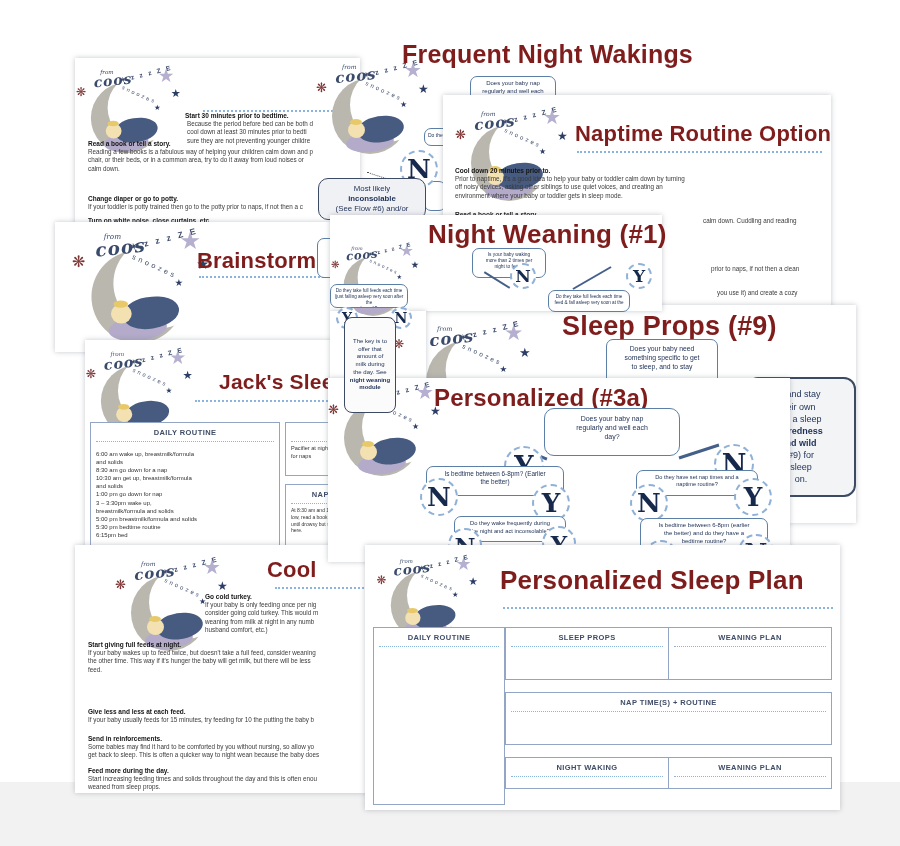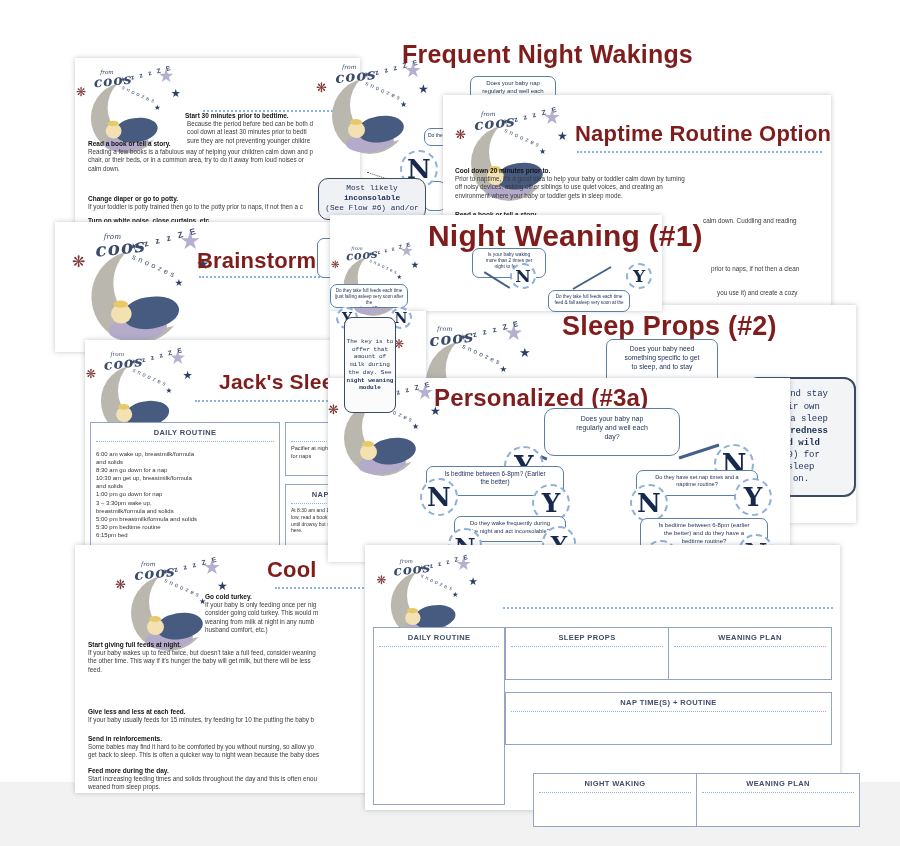--- a/index.html
+++ b/index.html
@@ -12,21 +12,21 @@
   .t{position:absolute;font-weight:bold;color:#7f1d1d;white-space:nowrap;letter-spacing:.2px;}
   .h{position:absolute;font-weight:bold;color:#141414;font-size:6.5px;line-height:1.3;white-space:pre-line;}
   .p{position:absolute;color:#3a3a3a;font-size:6.3px;line-height:1.34;white-space:pre-line;}
   .dot{position:absolute;border-top:2px dotted #8ab4e0;}
   .fbox{position:absolute;border:1.2px solid #5b7fa6;border-radius:7px;background:#fff;color:#1c2f55;
         line-height:1.3;text-align:center;padding:3px 3px;white-space:pre-line;box-sizing:border-box;
         display:flex;align-items:flex-start;justify-content:center;overflow:hidden;}
   .gbox{position:absolute;border:1.6px solid #3d4a63;border-radius:10px;background:#f0f1f4;color:#1c2f55;
         text-align:center;white-space:pre-line;box-sizing:border-box;display:flex;flex-direction:column;
         align-items:center;justify-content:center;}
-  .gbox span{display:block;white-space:pre-line;font-family:Liberation Mono, monospace;}
+  .gbox span{display:block;white-space:pre-line;}
   .yn{position:absolute;border:2px dashed #8fb1d8;border-radius:50%;background:#fff;color:#16294d;
       font-family:"DejaVu Serif", serif;font-weight:bold;display:flex;align-items:center;justify-content:center;box-sizing:border-box;}
   .seg{position:absolute;background:#44608a;}
   .dseg{position:absolute;border-top:1.5px dotted #555;}
   .cell{position:absolute;border:1px solid #93a5c4;background:#fff;box-sizing:border-box;}
   .cellh{font-size:7.5px;font-weight:bold;color:#3f4d68;text-align:center;letter-spacing:.4px;padding-top:5px;}
   .celldot{border-top:1.5px dotted #8ab4e0;margin:4px 5px 0 5px;}
   .cellp{font-size:5.6px;color:#333;line-height:1.35;white-space:pre-line;padding:3px 5px;text-align:left;}
   .pcell{position:absolute;border:1px solid #93a5c4;background:#fff;display:flex;box-sizing:border-box;}
   .ph{flex:1;position:relative;}
@@ -235,40 +235,40 @@
       <div class="lg-head"></div>
       <div class="lg-hair"></div>
       <span class="lg-from">from</span>
       <span class="lg-script">coos</span>
       <span class="lg-zz">✶ z z z Z E</span>
       <span class="lg-snooze">snoozes</span>
       <span class="lg-star1">★</span>
       <span class="lg-star2">★</span>
       <span class="lg-star3">★</span>
     </div>
-    <div class="t" style="left:142px;top:6px;font-size:27px;">Sleep Props (#2)</div>
+    <div class="t" style="left:142px;top:6px;font-size:27px;">Sleep Props (#9)</div>
     <div class="fbox" style="left:186px;top:34px;width:112px;height:48px;font-size:6.8px;padding-top:5px;">Does your baby need
 something specific to get
 to sleep, and to stay</div>
     <div class="gbox" style="left:326px;top:72px;width:110px;height:120px;font-size:9px;line-height:1.35;border-width:2.5px;border-radius:12px;background:#f3f4f6;">
       <span>t and stay
 eir own
 ve a sleep</span>
       <span style="font-weight:bold;">rtiredness
 nd wild</span>
       <span>#9) for
 sleep
 on.</span>
     </div>
   </div>
 
   <div class="ghost" style="left:330px;top:215px;width:332px;height:200px;z-index:8;">
     <div class="page" style="left:0;top:0;width:332px;height:96px;"></div>
     <div class="page" style="left:0;top:96px;width:96px;height:108px;"></div>
-    <div class="t" style="left:98px;top:4px;font-size:30px;">Night Weaning (#1)</div>
+    <div class="t" style="left:98px;top:4px;font-size:26px;">Night Weaning (#1)</div>
     <div class="logo" style="left:12px;top:26px;transform:scale(.78);">
       <span class="lg-snow">❋</span>
       <div class="lg-moon"></div>
       <div class="lg-moon-in"></div>
       <div class="lg-pillow"></div>
       <div class="lg-body"></div>
       <div class="lg-head"></div>
       <div class="lg-hair"></div>
       <span class="lg-from">from</span>
       <span class="lg-script">coos</span>
@@ -397,20 +397,21 @@
       <div class="lg-head"></div>
       <div class="lg-hair"></div>
       <span class="lg-from">from</span>
       <span class="lg-script">coos</span>
       <span class="lg-zz">✶ z z z Z E</span>
       <span class="lg-snooze">snoozes</span>
       <span class="lg-star1">★</span>
       <span class="lg-star2">★</span>
       <span class="lg-star3">★</span>
     </div>
+    <div class="t" style="left:135px;top:20px;font-size:26px;">Personalized Sleep Plan</div>
     <div class="dot" style="left:138px;top:62px;width:330px;"></div>
     <div class="cell" style="left:8px;top:82px;width:132px;height:178px;">
       <div class="cellh">DAILY ROUTINE</div>
       <div class="celldot"></div>
     </div>
     <div class="pcell" style="left:140px;top:82px;width:327px;height:53px;">
       <div class="ph">
         <div class="cellh">SLEEP PROPS</div>
         <div class="celldot"></div>
       </div>
@@ -418,21 +419,21 @@
         <div class="cellh">WEANING PLAN</div>
         <div class="celldot"></div>
       </div>
     </div>
     <div class="pcell" style="left:140px;top:147px;width:327px;height:53px;">
       <div class="ph">
         <div class="cellh">NAP TIME(S) + ROUTINE</div>
         <div class="celldot"></div>
       </div>
     </div>
-    <div class="pcell" style="left:140px;top:228px;width:327px;height:54px;margin-left:28px;">
+    <div class="pcell" style="left:140px;top:212px;width:327px;height:32px;">
       <div class="ph">
         <div class="cellh">NIGHT WAKING</div>
         <div class="celldot"></div>
       </div>
       <div class="ph">
         <div class="cellh">WEANING PLAN</div>
         <div class="celldot"></div>
       </div>
     </div>
   </div>

